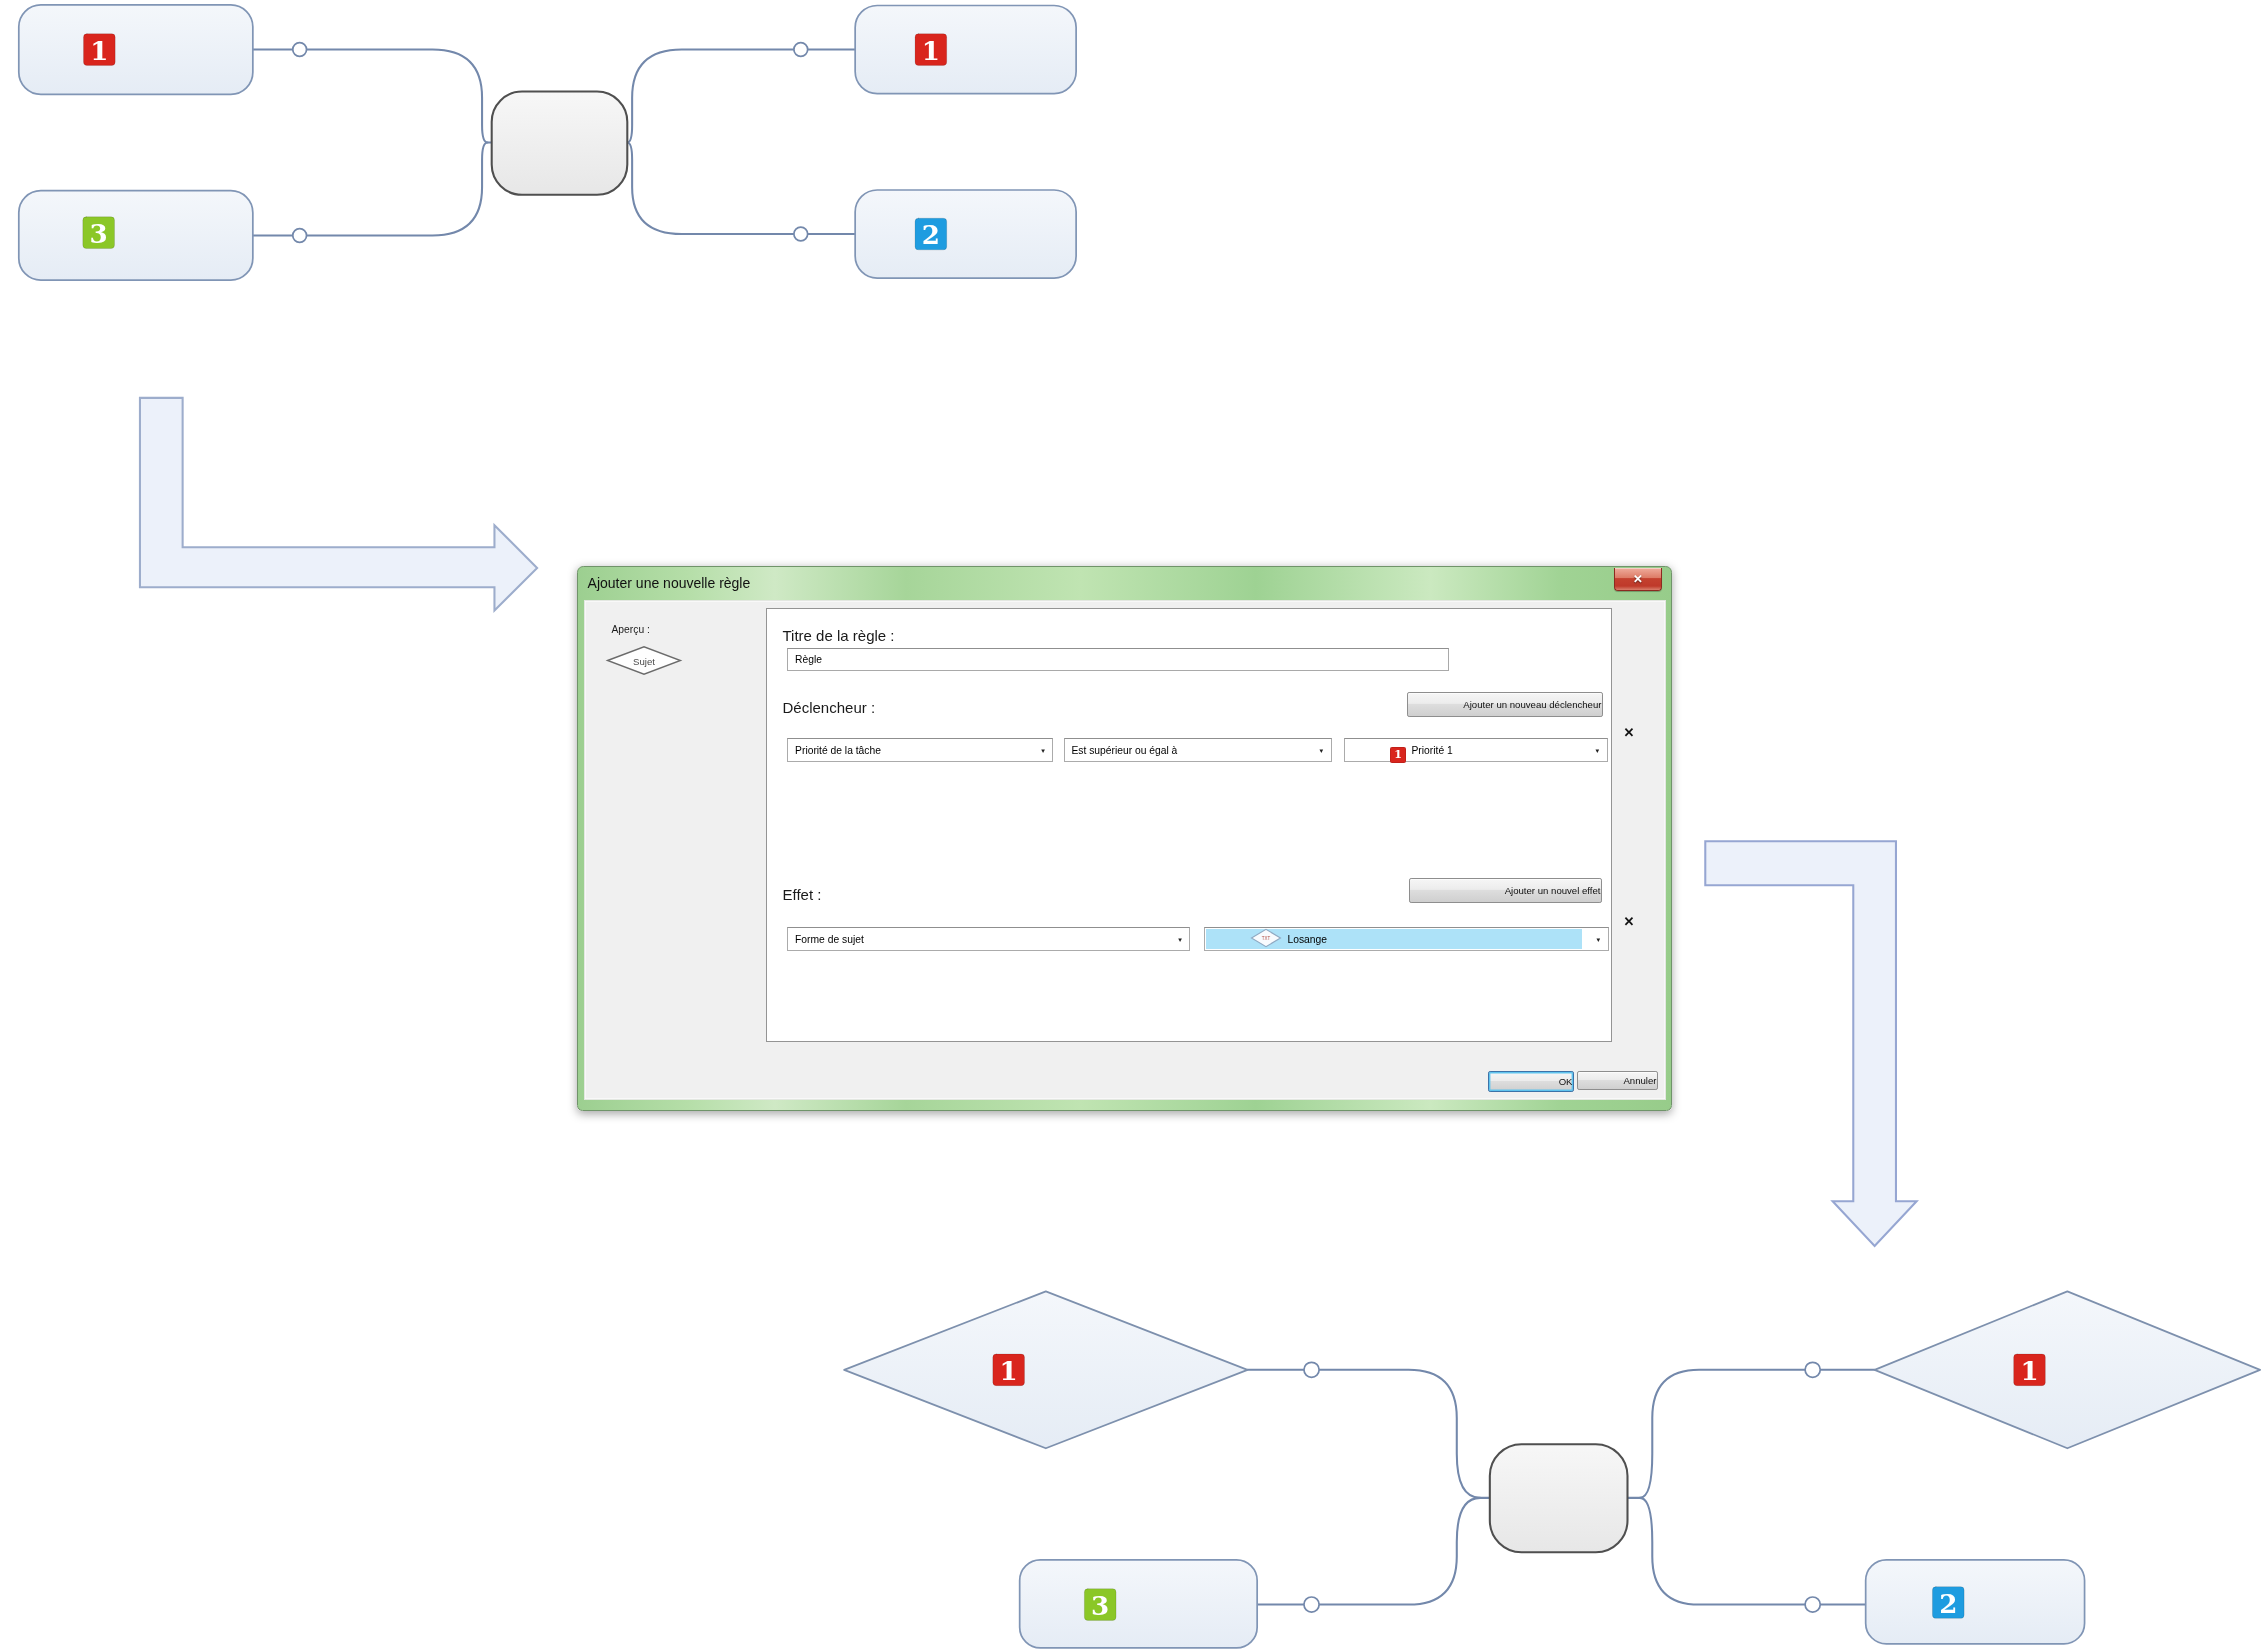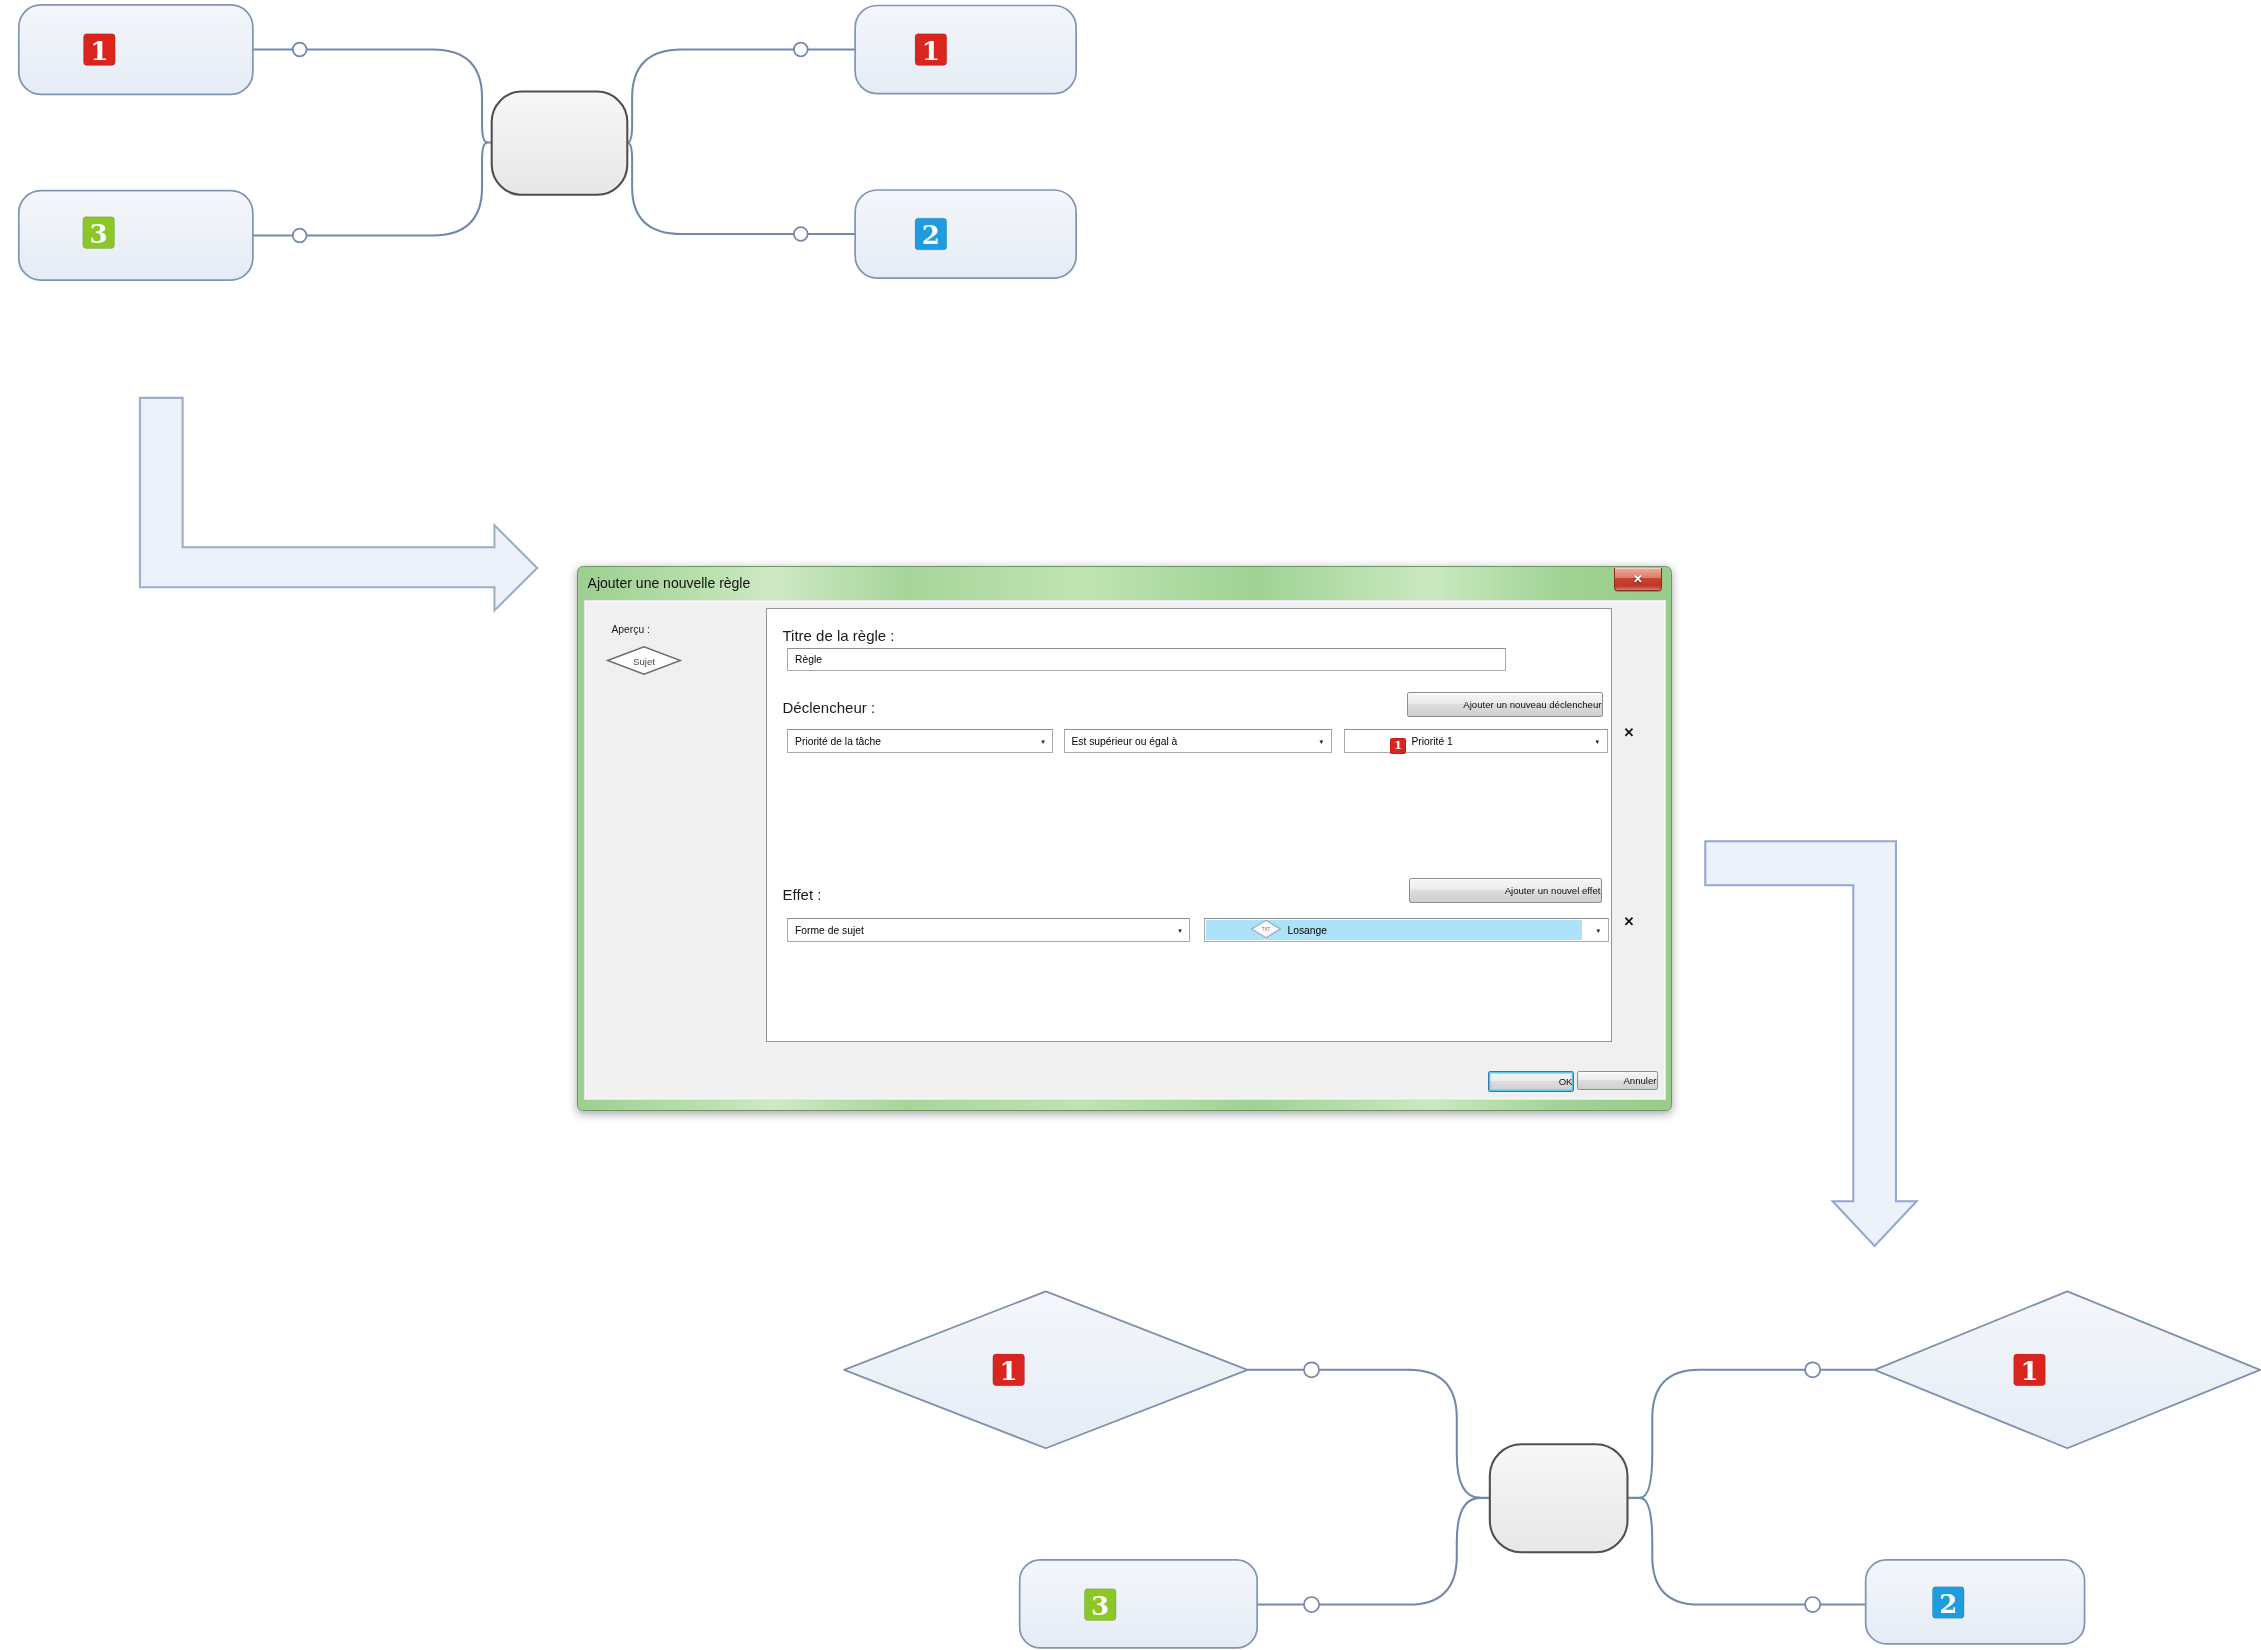--- a/index.html
+++ b/index.html
@@ -24,35 +24,35 @@
                box-shadow:inset 0 0.7px 0 rgba(255,255,255,.55), 0 0.7px 0.7px rgba(0,0,0,.25); cursor:default; }
   .content { position:absolute; left:5.5px; right:5.5px; top:33px; bottom:9.6px;
              background:#f0f0f0; border:0.7px solid #e3e7e1;
              box-shadow:inset 0 0 0 0.7px rgba(255,255,255,.75); }
   .preview-label { position:absolute; left:27px; top:23px; font-size:10.3px; color:#1a1a1a; }
   .preview-shape { position:absolute; left:19px; top:43px; }
   .panel { position:absolute; left:181px; top:6.9px; width:846px; height:434px;
            background:#ffffff; border:0.7px solid #949494; }
   .lbl { position:absolute; font-size:15px; color:#1a1a1a; }
   .rule-title-label { left:16px; top:18px; }
-  .rule-input { position:absolute; left:20.7px; top:39px; width:719px; height:23.4px;
+  .rule-input { position:absolute; left:20.7px; top:39px; width:662px; height:23.4px;
                 border:0.7px solid #a9a9a9; border-top-color:#8f8f8f; background:#fff;
                 font-family:"Liberation Sans",sans-serif; font-size:10.3px; color:#000; padding:0 6.9px; }
   .trigger-label { left:16px; top:90px; }
   .effect-label  { left:16px; top:277px; }
   .win-btn { position:absolute; font-family:"Liberation Sans",sans-serif; font-size:9.6px; color:#111;
              background:linear-gradient(#f6f6f6,#ececec 45%,#dddddd 50%,#cfcfcf);
              border:0.7px solid #8e8e8e; border-radius:2.1px;
              box-shadow:inset 0 0.7px 0 rgba(255,255,255,.9); cursor:default;text-align:right; }
   .add-trigger { left:640px; top:83px; width:196px; height:25px; }
   .add-effect  { left:642px; top:269px; width:193px; height:25px; }
   .row { position:absolute; left:0; right:0; height:24px; }
   .trigger-row { top:112px; }
   .effect-row  { top:301px; }
-  .combo { position:absolute; top:8px; height:24px; background:#fff;
+  .combo { position:absolute; top:17px; height:24px; background:#fff;
            border:0.7px solid #ababab; border-top-color:#8f8f8f; cursor:default;padding-left:13px; }
   .combo .combo-text { position:absolute; left:6.9px; top:0; line-height:23px; font-size:10.3px;
                        color:#000; white-space:nowrap; z-index:2; }
   .combo .combo-arrow { position:absolute; right:6.2px; top:50%; transform:translateY(-50%);
                         font-size:6.2px; color:#222; z-index:2; }
   .c1t { left:20.7px;  width:266px; }
   .c2t { left:297px; width:268px; }
   .c3t { left:577px; width:264px; }
   .c1e { left:20.7px;  width:403px; }
   .c2e { left:437px; width:405px; }

